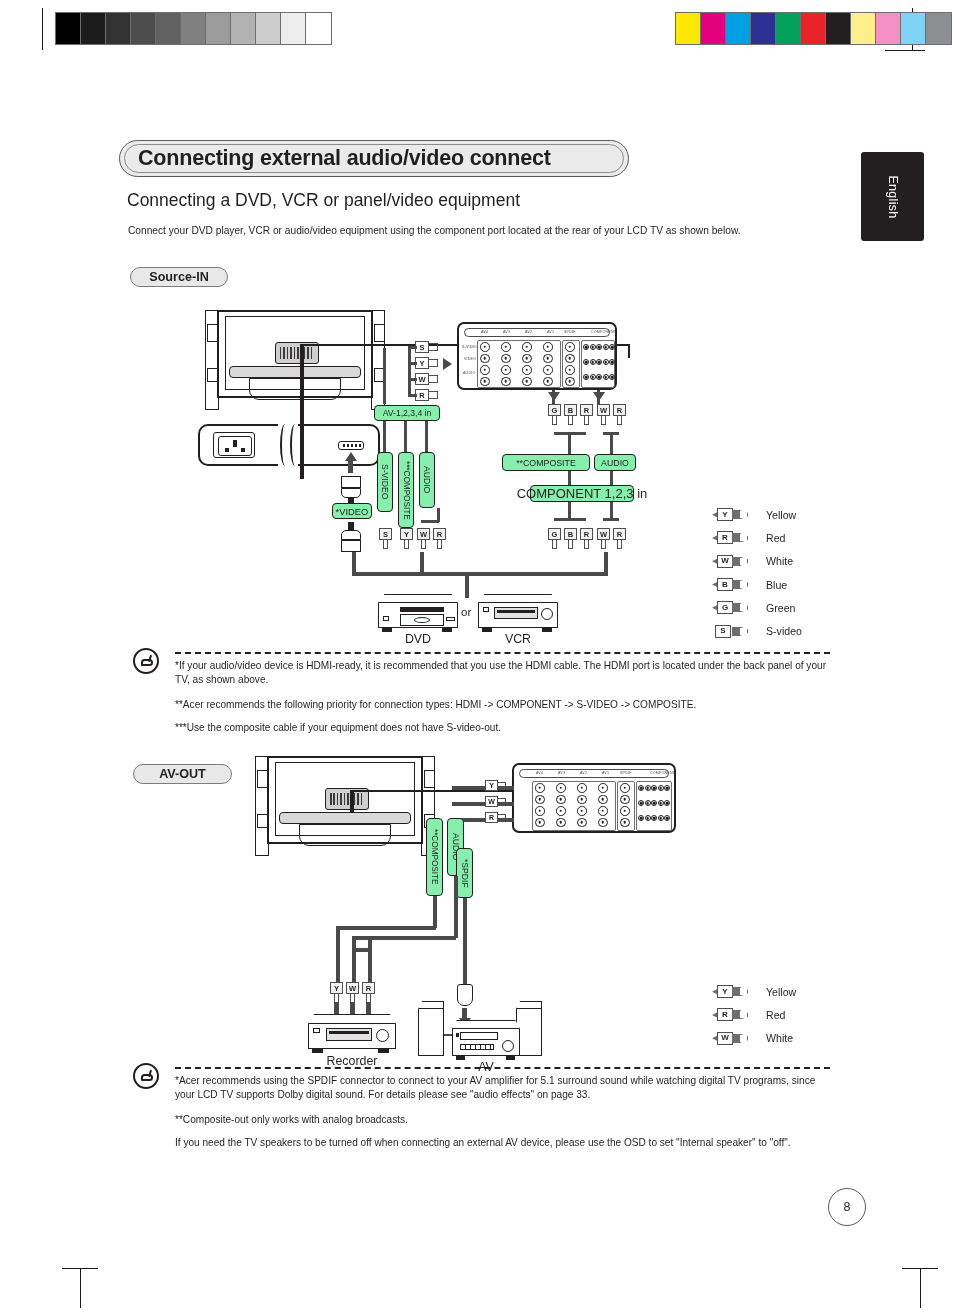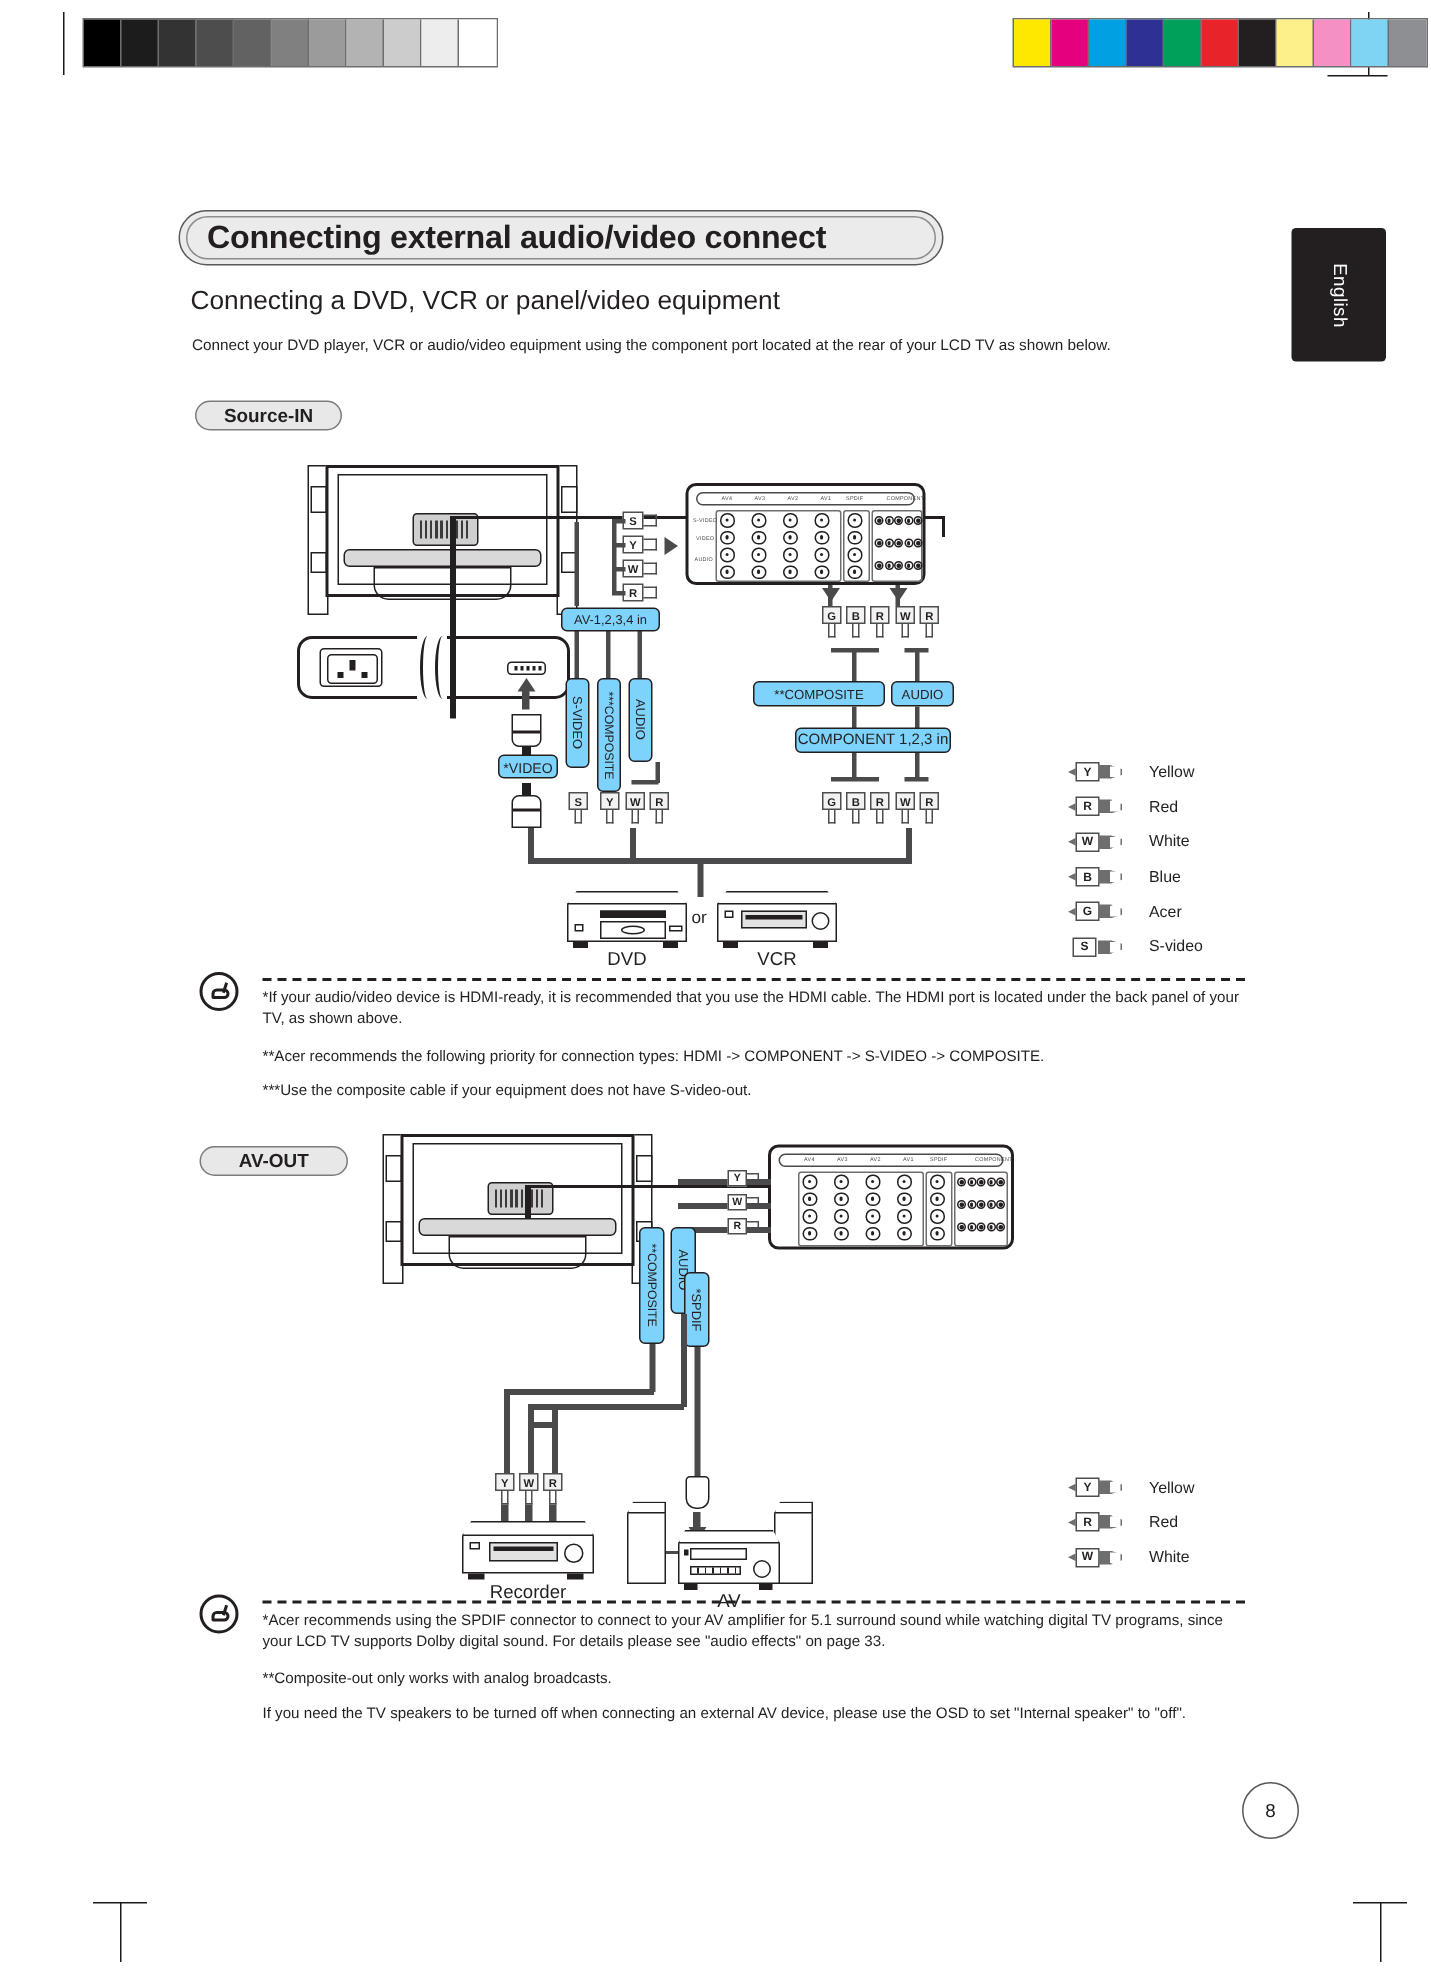--- a/index.html
+++ b/index.html
@@ -101,21 +101,21 @@
     border:1.3px solid #6d6e70;border-left:none;box-sizing:border-box;
     clip-path:polygon(0 0,100% 28%,100% 72%,0 100%);background:#fff;
   }
   .plug.svid .body{left:3px;}
 
   
   .ln{position:absolute;background:#4a4a4c;}
   .ln.k{background:#231f20;}
 
   .labelbox{
-    position:absolute;background:#7dd3fc;border:1.5px solid #231f20;border-radius:4px;
+    position:absolute;background:#86efac;border:1.5px solid #231f20;border-radius:4px;
     display:flex;align-items:center;justify-content:center;box-sizing:border-box;
     font-size:9.4px;color:#231f20;white-space:nowrap;
   }
   .labelbox.v{
     writing-mode:vertical-rl;text-orientation:mixed;
   }
 
   
   .stub{position:absolute;width:13px;}
   .stub .cap{
@@ -451,21 +451,21 @@
 <div class="ln" style="left:568px;top:432px;width:3px;height:22px;"></div>
 <div class="ln" style="left:603px;top:432px;width:16px;height:2.5px;"></div>
 <div class="ln" style="left:610px;top:432px;width:3px;height:22px;"></div>
 
 <div class="labelbox" style="left:502px;top:454px;width:88px;height:17px;font-size:8.8px;">**COMPOSITE</div>
 <div class="labelbox" style="left:594px;top:454px;width:42px;height:17px;font-size:8.8px;">AUDIO</div>
 
 <div class="ln" style="left:568px;top:471px;width:3px;height:16px;"></div>
 <div class="ln" style="left:610px;top:471px;width:3px;height:16px;"></div>
 
-<div class="labelbox" style="left:530px;top:485px;width:104px;height:17px;font-size:10px;">COMPONENT 1,2,3 in</div>
+<div class="labelbox" style="left:530px;top:485px;width:104px;height:17px;font-size:13px;">COMPONENT 1,2,3 in</div>
 
 <div class="ln" style="left:568px;top:502px;width:3px;height:18px;"></div>
 <div class="ln" style="left:610px;top:502px;width:3px;height:18px;"></div>
 <div class="ln" style="left:554px;top:518px;width:32px;height:2.5px;"></div>
 <div class="ln" style="left:603px;top:518px;width:16px;height:2.5px;"></div>
 
 <div class="stub" style="left:548px;top:528px;">
   <div class="cap">G</div>
   <div class="pin"></div>
 </div>
@@ -543,21 +543,21 @@
       <div class="plugw">
         <div class="plug">
           <div class="tip"></div>
           <div class="body">
             <b>G</b>
           </div>
           <div class="cuff"></div>
           <div class="tail"></div>
         </div>
       </div>
-      <div class="lbl">Acer</div>
+      <div class="lbl">Green</div>
     </div>
     <div class="row">
       <div class="plugw">
         <div class="plug svid">
           <div class="body">
             <b>S</b>
           </div>
           <div class="cuff"></div>
           <div class="tail"></div>
         </div>

